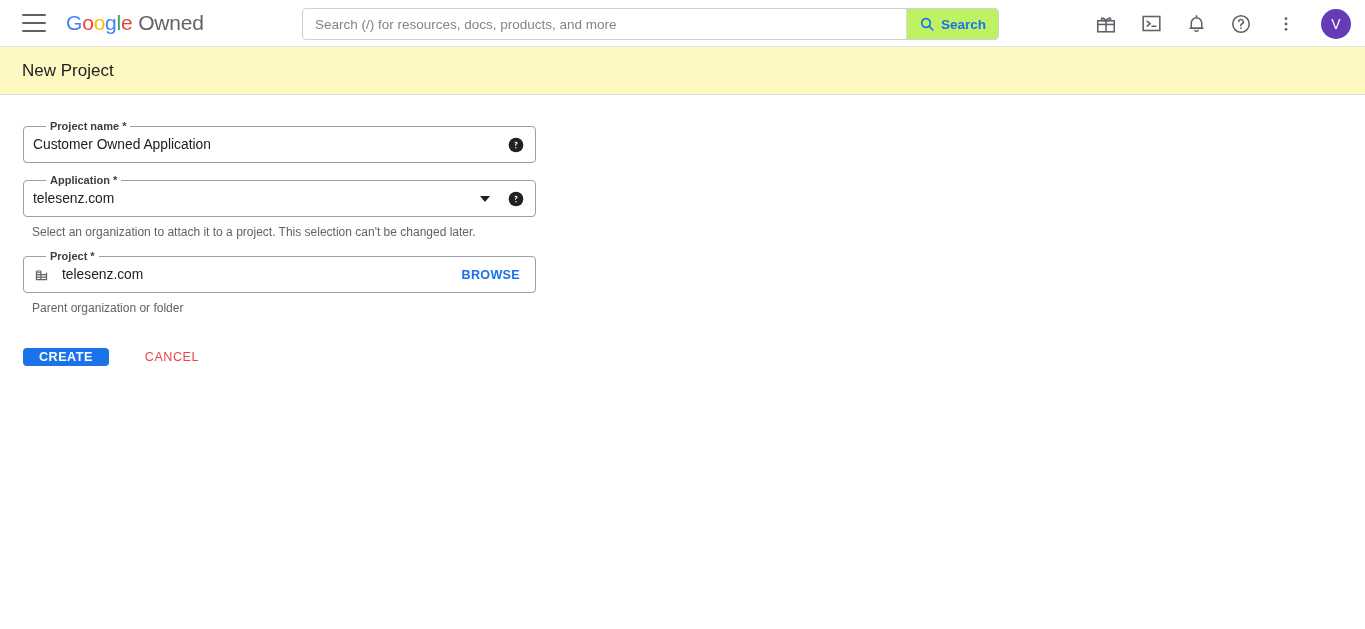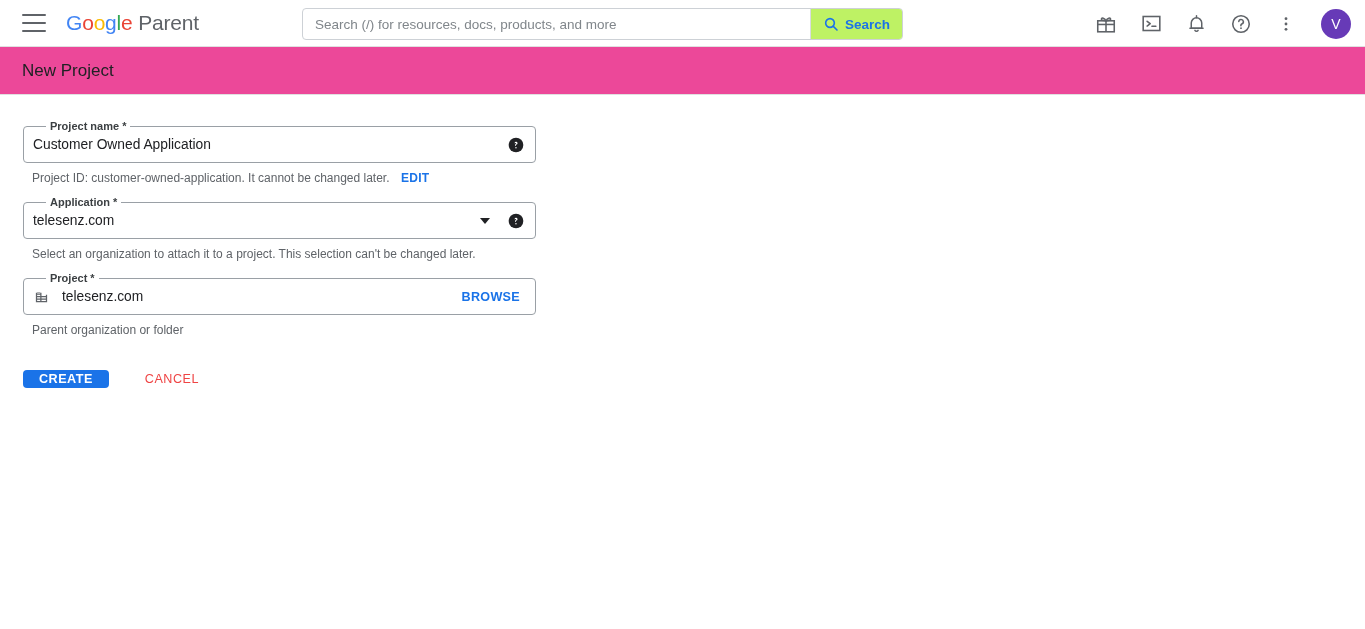--- a/index.html
+++ b/index.html
@@ -38,21 +38,21 @@
   .brand .g2 { color: #ea4335; }
   .brand .g3 { color: #fbbc05; }
   .brand .g4 { color: #4285f4; }
   .brand .g5 { color: #34a853; }
   .brand .g6 { color: #ea4335; }
   .brand .cloud { color: #5f6368; }
 
   .searchwrap {
     position: absolute;
     left: 302px; top: 8px;
-    width: 601px; height: 32px;
+    width: 697px; height: 32px;
     display: flex;
     border: 1px solid #cdd1d6;
     border-radius: 4px;
     background: #fff;
     overflow: hidden;
   }
   .searchinput {
     flex: 1;
     border: none; outline: none;
     padding: 0 12px;
@@ -100,21 +100,21 @@
     user-select: none;
     margin-left: 2px;
   }
 
   
   .pagehead {
     height: 48px;
     display: flex; align-items: center;
     padding-left: 22px;
     border-bottom: 1px solid #e0e0e0;
-    background: #ec4899;
+    background: #fef9c3;
   }
   .pagetitle { font-size: 17px; color: #202124; }
 
   
   .content { padding: 31px 0 0 23px; }
 
   .field {
     position: relative;
     width: 513px;
     height: 37px;
@@ -223,21 +223,21 @@
 
 <div class="topbar">
 
   <div class="hamburger">
     <span></span>
       <span></span>
       <span></span>
   </div>
 
   <div class="brand">
-    <span class="g1">G</span><span class="g2">o</span><span class="g3">o</span><span class="g4">g</span><span class="g5">l</span><span class="g6">e</span><span class="cloud"> Parent</span>
+    <span class="g1">G</span><span class="g2">o</span><span class="g3">o</span><span class="g4">g</span><span class="g5">l</span><span class="g6">e</span><span class="cloud"> Owned</span>
   </div>
 
   <div class="searchwrap">
     <input class="searchinput" type="text" placeholder="Search (/) for resources, docs, products, and more" style="">
     <button class="searchbtn">
       <svg width="16" height="16" viewBox="0 0 24 24" fill="none" stroke="#1a73e8" stroke-width="2.4">
         <circle cx="10.5" cy="10.5" r="6.5"></circle>
         <line x1="15.5" y1="15.5" x2="21" y2="21" stroke-linecap="round"></line>
       </svg>
       <span>Search</span>
@@ -302,24 +302,20 @@
 <div class="content">
 
   <div class="field">
     <span class="legend">Project name *</span>
     <span class="value">Customer Owned Application</span>
     <svg class="helpicon" viewBox="0 0 24 24">
       <circle cx="12" cy="12" r="11" fill="#202124"></circle>
       <path d="M9.9 9.1a2.2 2.2 0 1 1 2.9 2.3c-.55.23-.82.72-.82 1.35v.45h-1.5v-.6c0-1.0.45-1.6 1.2-1.95a.95.95 0 1 0-1.3-.9z" fill="#ffffff"></path>
       <circle cx="11.95" cy="16.2" r="1.05" fill="#ffffff"></circle>
     </svg>
-  </div>
-  <div class="hint">
-    <span>Project ID: customer-owned-application. It cannot be changed later.</span>
-    <span class="editlink">EDIT</span>
   </div>
 
   <div class="gap1"></div>
 
   <div class="field">
     <span class="legend">Application *</span>
     <span class="value">telesenz.com</span>
     <span class="dropcaret"></span>
     <svg class="helpicon" viewBox="0 0 24 24">
       <circle cx="12" cy="12" r="11" fill="#202124"></circle>

